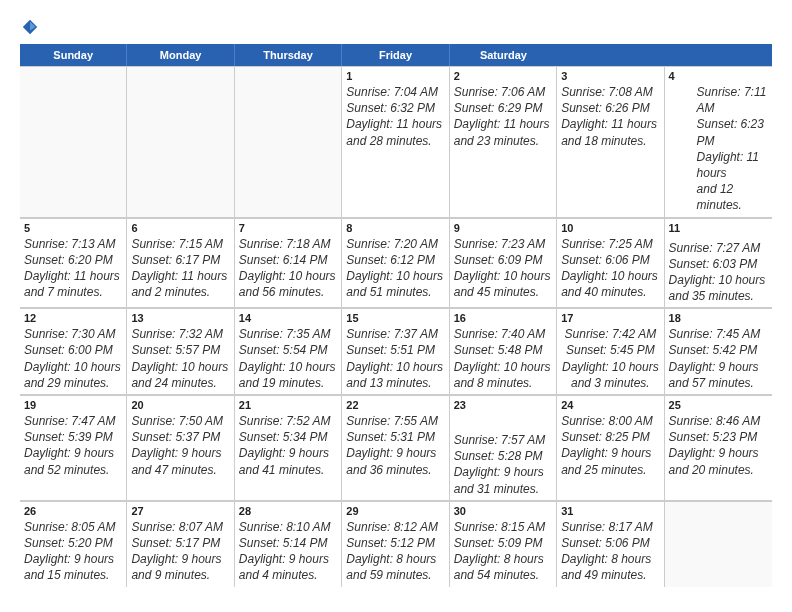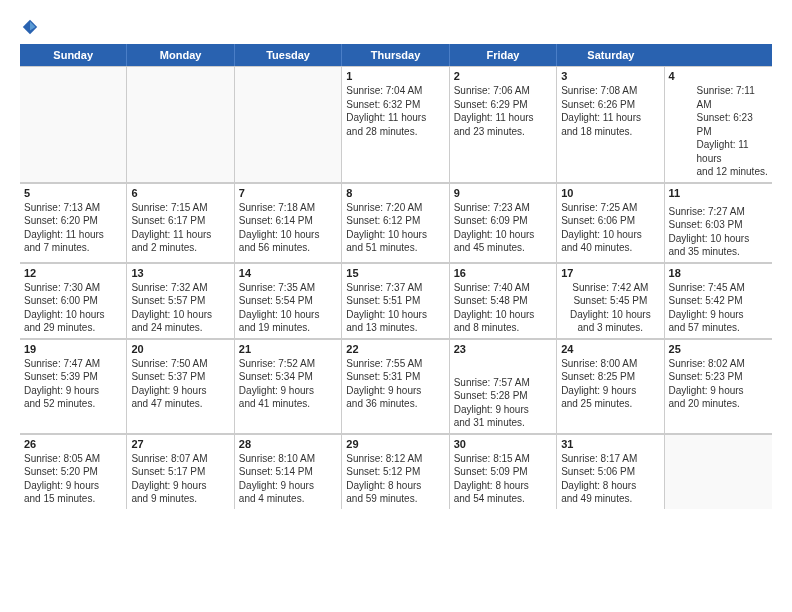--- a/index.html
+++ b/index.html
@@ -105,23 +105,24 @@
     .cal-cell.empty {
       background: #f9f9f9;
     }
     .day-num {
       font-size: 11px;
       font-weight: bold;
       color: #222;
       margin-bottom: 2px;
     }
     .cell-info {
-      font-size: 10px;
+      font-size: 12px;
       color: #333;
       line-height: 1.35;
+      font-style: italic;
     }
   </style>
 </head>
 <body>
 
 <div class="page">
   <div class="header">
     <div class="logo">
       <div class="logo-text">
         <span class="logo-general"></span>
@@ -135,21 +136,20 @@
     <div class="title-block">
       <div class="month-title"></div>
       <div class="subtitle"></div>
     </div>
   </div>
 
   <div class="calendar">
     <div class="cal-header">
     <div class="cal-header-cell">Sunday</div>
         <div class="cal-header-cell">Monday</div>
-        <div class="cal-header-cell">Tuesday</div>
         <div class="cal-header-cell">Thursday</div>
         <div class="cal-header-cell">Friday</div>
         <div class="cal-header-cell">Saturday</div>
       </div>
     <div class="cal-body">
     <div class="cal-row">
           <div class="cal-cell empty"></div>
           <div class="cal-cell empty"></div>
           <div class="cal-cell empty"></div>
           <div class="cal-cell">
@@ -321,21 +321,21 @@
           </div>
           <div class="cal-cell">
             <div class="day-num">24</div>
             <div class="cell-info" style="white-space: pre-line;">Sunrise: 8:00 AM
 Sunset: 8:25 PM
 Daylight: 9 hours
 and 25 minutes.</div>
           </div>
           <div class="cal-cell">
             <div class="day-num">25</div>
-            <div class="cell-info" style="white-space: pre-line;">Sunrise: 8:02 AM
+            <div class="cell-info" style="white-space: pre-line;">Sunrise: 8:46 AM
 Sunset: 5:23 PM
 Daylight: 9 hours
 and 20 minutes.</div>
           </div>
         </div>
         <div class="cal-row">
           <div class="cal-cell">
             <div class="day-num">26</div>
             <div class="cell-info" style="white-space: pre-line;">Sunrise: 8:05 AM
 Sunset: 5:20 PM

